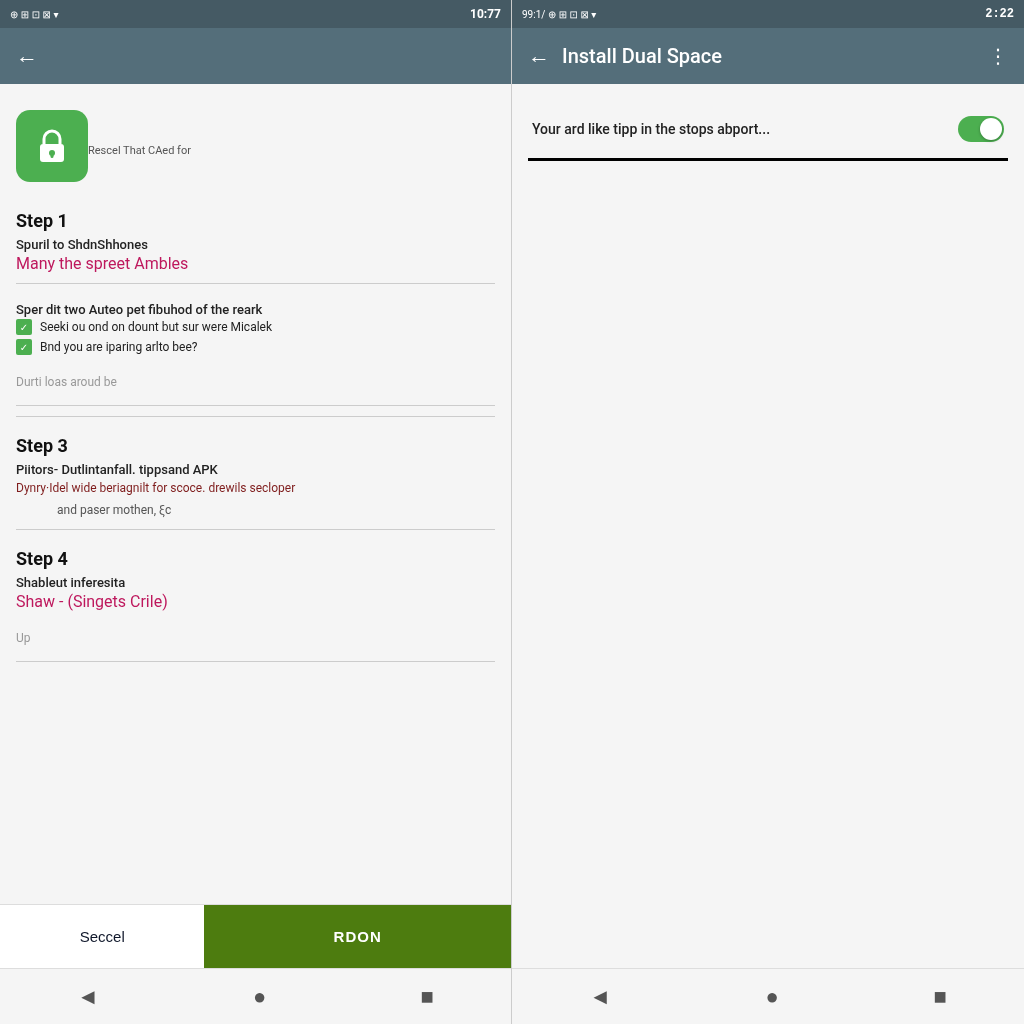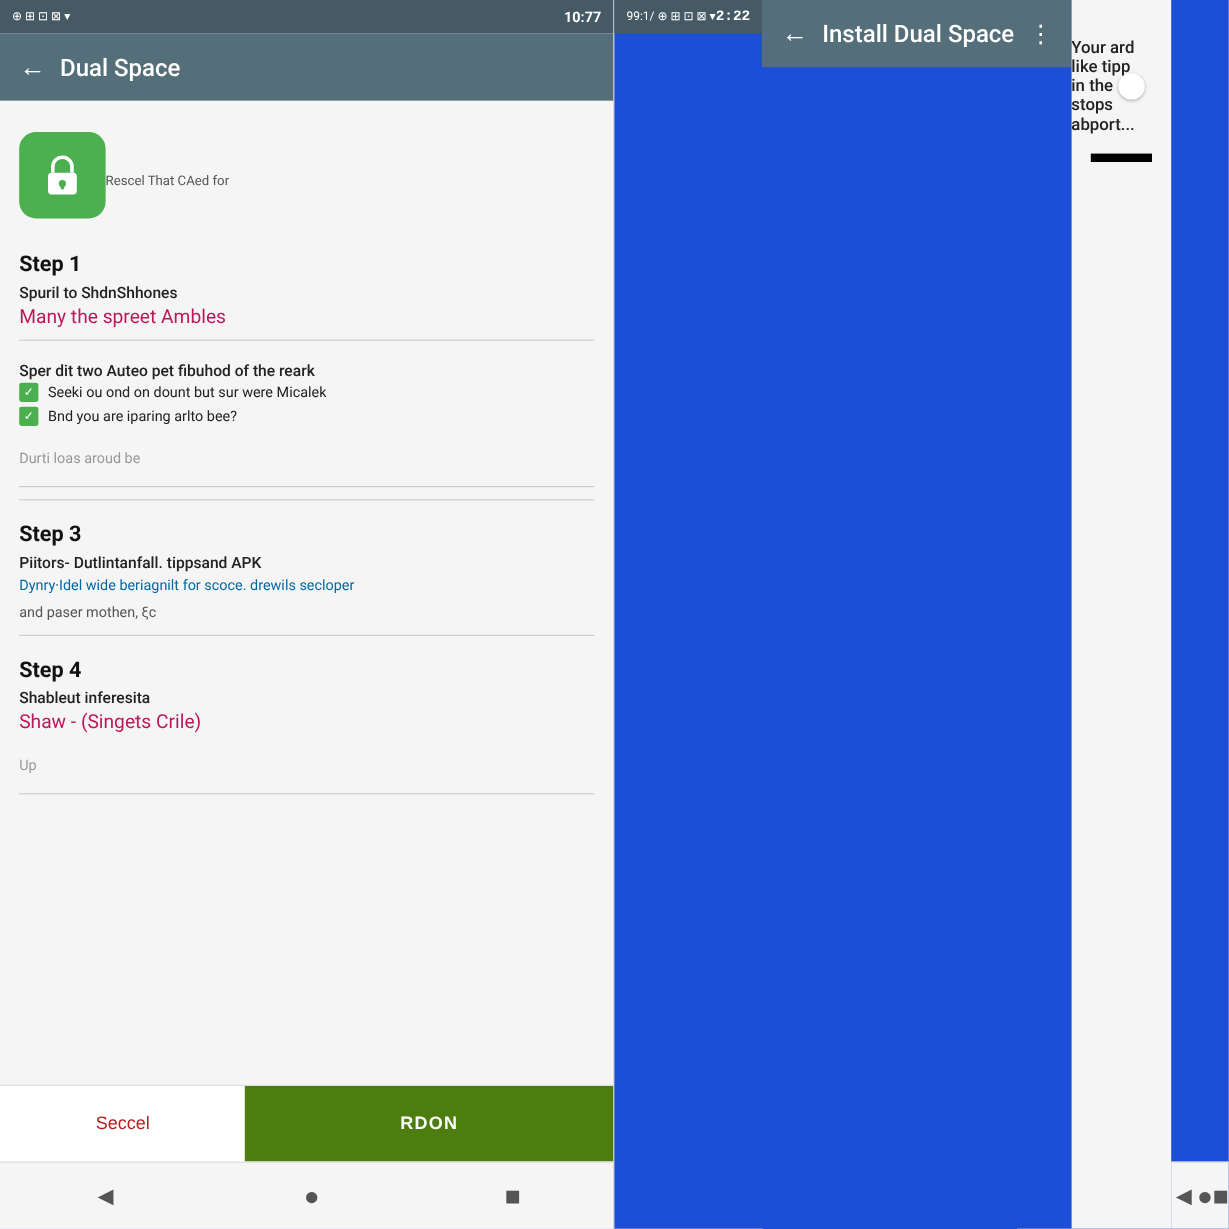--- a/index.html
+++ b/index.html
@@ -19,23 +19,23 @@
       background: #f5f5f5;
       display: flex;
       flex-direction: column;
       border-right: 1px solid #ccc;
     }
 
     
     .right-panel {
       width: 512px;
       height: 1024px;
-      background: #1d4ed8;
-      display: flex;
-      flex-direction: row;
+      background: #c4b5fd;
+      display: flex;
+      flex-direction: column;
     }
 
     
     .status-bar {
       height: 28px;
       background: #455a64;
       display: flex;
       align-items: center;
       justify-content: space-between;
       padding: 0 10px;
@@ -155,30 +155,31 @@
       font-size: 12px;
       color: #999;
       border-bottom: 1px solid #ccc;
       padding-bottom: 16px;
       margin-top: 20px;
       width: 100%;
     }
 
     .step-body {
       font-size: 12px;
-      color: #0369a1;
+      color: #7f1d1d;
       margin-bottom: 4px;
       line-height: 1.5;
     }
 
     .step-extra {
       font-size: 12px;
       color: #555;
       line-height: 1.5;
       margin-bottom: 4px;
+      margin-left: 41px;
     }
 
     .divider {
       border-bottom: 1px solid #ccc;
       margin: 10px 0;
     }
 
     
     .bottom-nav {
       height: 56px;
@@ -202,21 +203,21 @@
       align-items: center;
       border-top: 1px solid #ddd;
     }
 
     .btn-cancel {
       flex: 1;
       height: 100%;
       background: #fff;
       border: none;
       font-size: 15px;
-      color: #b91c1c;
+      color: #0f172a;
       cursor: pointer;
       font-weight: 500;
     }
 
     .btn-done {
       flex: 1.5;
       height: 100%;
       background: #4d7c0f;
       border: none;
       font-size: 15px;
@@ -225,21 +226,21 @@
       font-weight: 700;
       letter-spacing: 1px;
     }
 
     
     .toggle-row {
       display: flex;
       align-items: center;
       justify-content: flex-end;
       padding: 16px 4px;
-      border-bottom: 7px solid #000000;
+      border-bottom: 3px solid #000000;
     }
 
     .toggle-label {
       font-size: 14px;
       color: #222;
       font-weight: 500;
       flex: 1;
       padding-right: 10px;
     }
 
@@ -277,21 +278,20 @@
 
 <div class="left-panel">
 
   <div class="status-bar">
     <span style="font-size:10px;">⊕ ⊞ ⊡ ⊠ ▾</span>
     <span style="font-weight:bold;font-size:12px;text-align:center;">10:77</span>
   </div>
 
   <div class="app-bar">
     <span class="back-arrow">←</span>
-    <span class="app-bar-title">Dual Space</span>
   </div>
 
   <div class="content">
 
     <div class="app-icon-section">
       <div class="app-icon">
         <svg class="lock-icon-svg" viewBox="0 0 40 40" fill="none">
           <rect x="8" y="18" width="24" height="18" rx="3" fill="white"></rect>
           <path d="M12 18v-5a8 8 0 0116 0v5" stroke="white" stroke-width="3" fill="none"></path>
           <circle cx="20" cy="27" r="3" fill="#4caf50"></circle>

